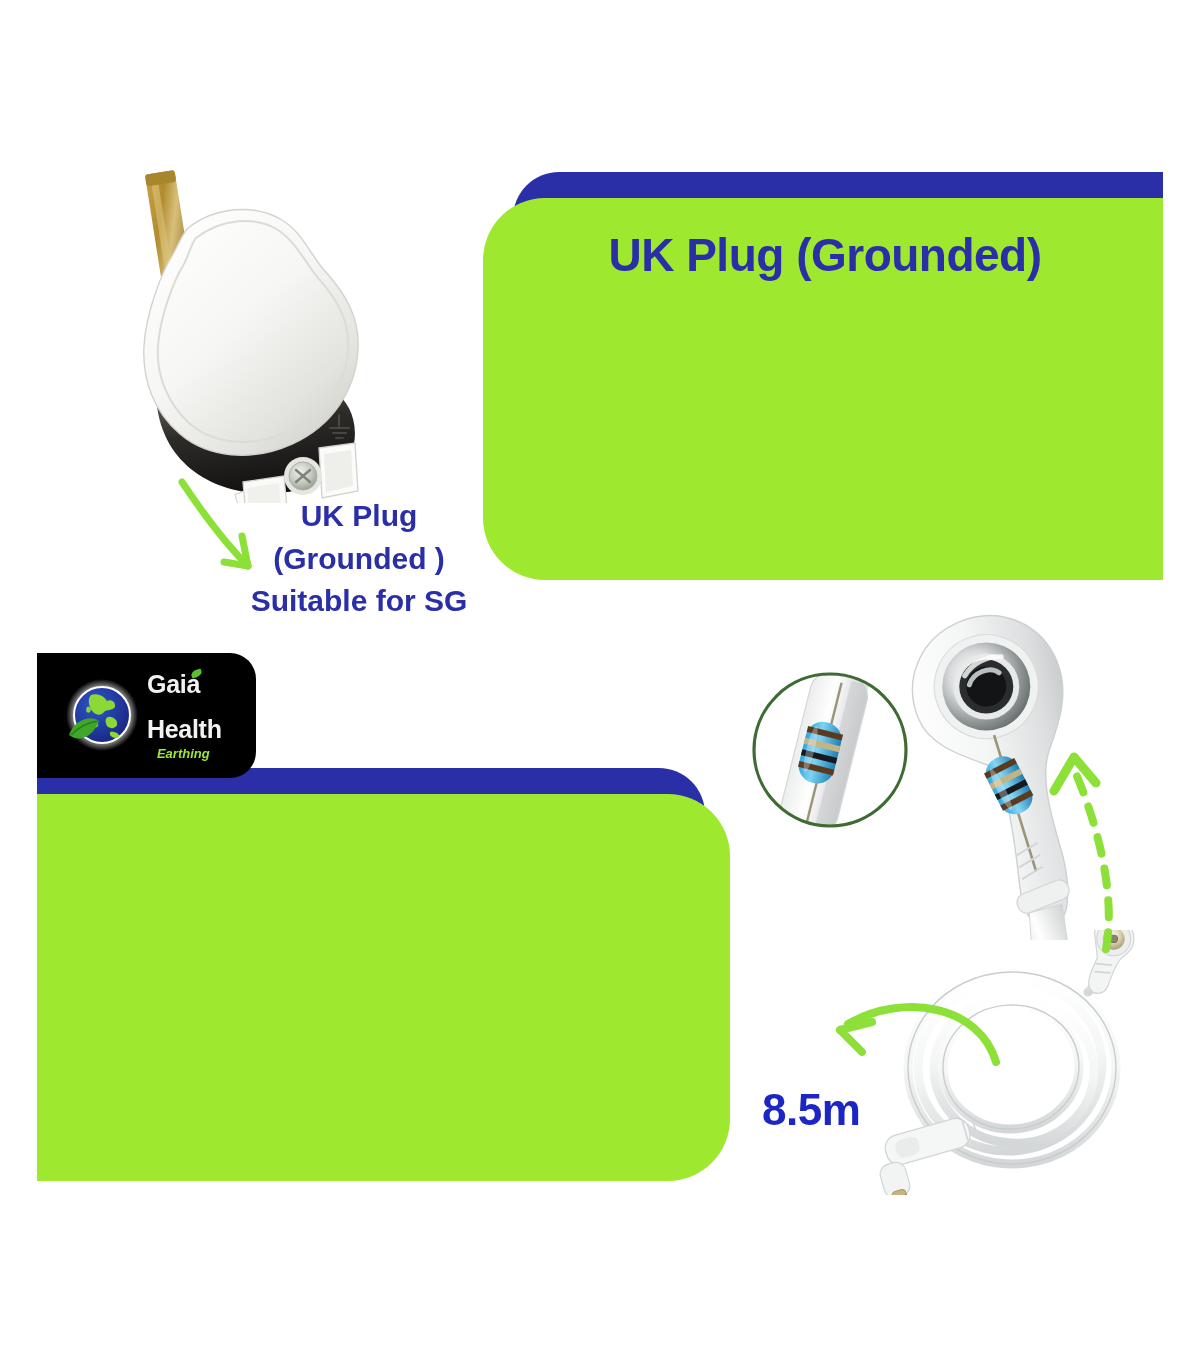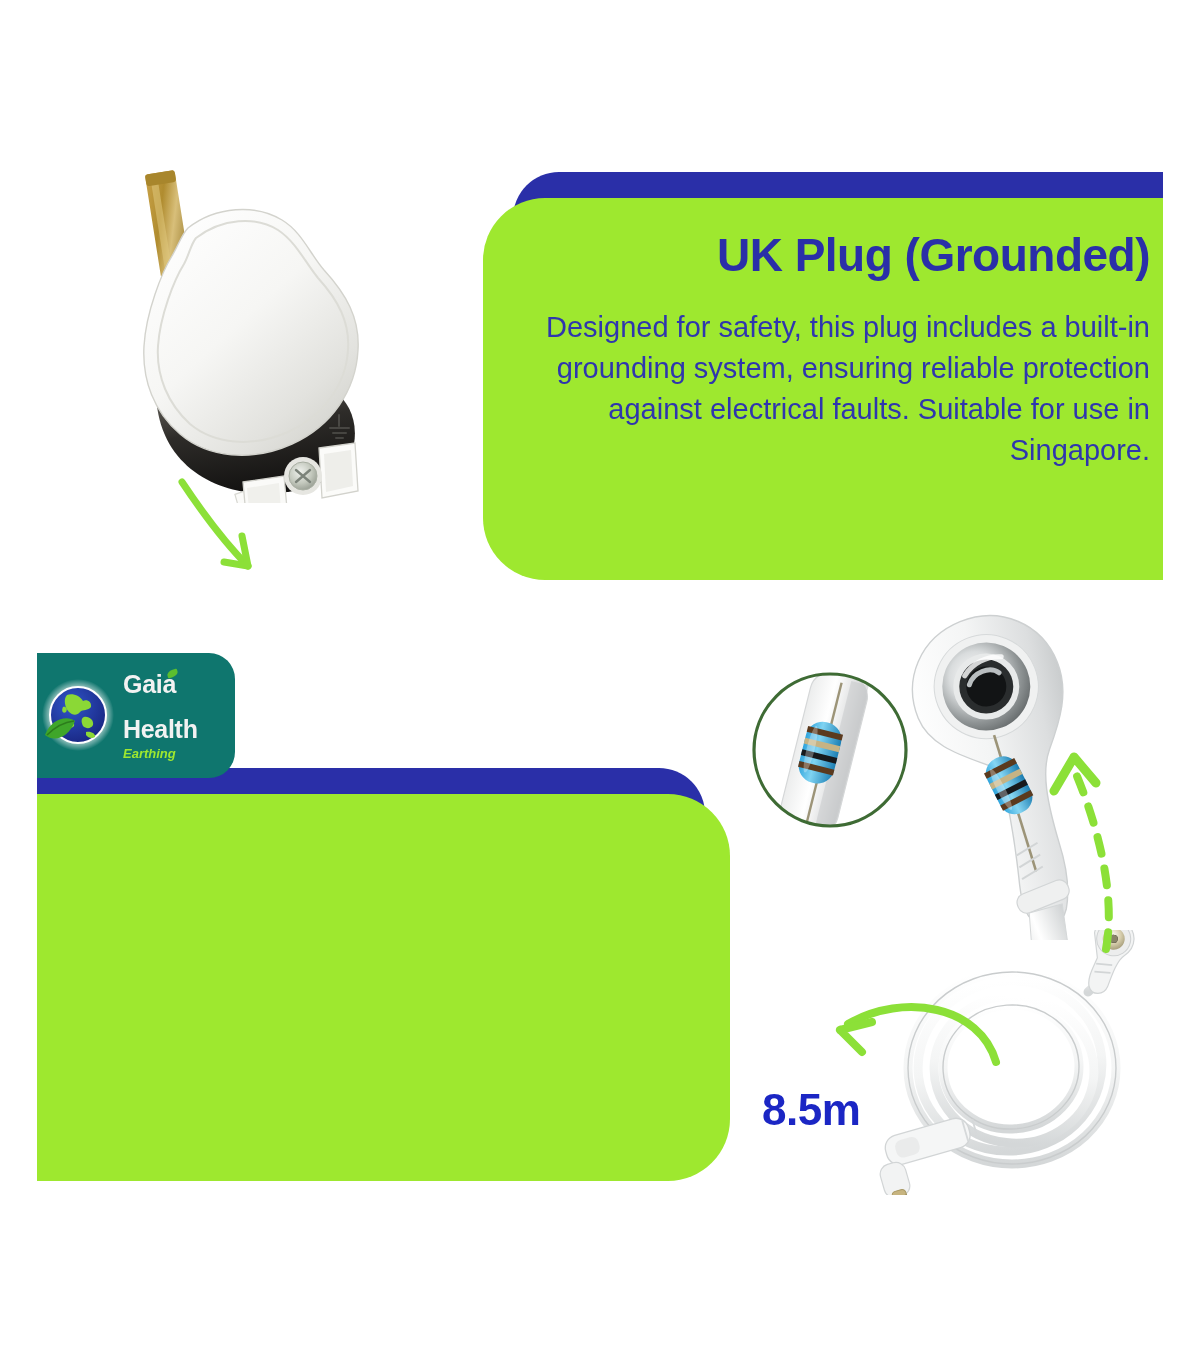--- a/index.html
+++ b/index.html
@@ -61,21 +61,21 @@
     height: 387px;
     background: #9EE82F;
     border-top-right-radius: 62px;
     border-bottom-right-radius: 62px;
   }
 
   
   .card-inner {
     position: absolute;
     z-index: 6;
-    text-align: right;
+    text-align: center;
     color: #2A2FA8;
   }
   .card-title {
     font-size: 46px;
     font-weight: 700;
     letter-spacing: -0.5px;
     line-height: 1.1;
     margin: 0 0 26px 0;
     color: #2A2FA8;
   }
@@ -98,29 +98,29 @@
     width: 670px;
   }
   #bot-card-text .card-title { font-size: 44px; margin-bottom: 42px; }
   #bot-card-text .card-body { font-size: 29px; }
 
   
   .logo-badge {
     position: absolute;
     left: 37px;
     top: 653px;
-    width: 198px;
+    width: 219px;
     height: 125px;
-    background: #0f766e;
+    background: #000000;
     border-top-right-radius: 26px;
     border-bottom-right-radius: 26px;
     z-index: 9;
     display: flex;
     align-items: center;
-    padding-left: 2px;
+    padding-left: 26px;
     box-sizing: border-box;
   }
   .logo-globe {
     width: 78px;
     height: 78px;
     position: relative;
     flex: 0 0 auto;
     margin-right: 6px;
   }
   .logo-text {
@@ -135,21 +135,21 @@
     color: #F2F2F2;
     letter-spacing: -0.3px;
     position: relative;
   }
   .logo-line + .logo-line { margin-top: 20px; }
   .logo-sub {
     font-size: 13px;
     font-style: italic;
     font-weight: 700;
     color: #9EE82F;
-    text-align: left;
+    text-align: center;
     margin-top: 5px;
     padding-right: 2px;
   }
   .leaf-dot {
     position: absolute;
     width: 11px;
     height: 7px;
     background: #5BBE2E;
     border-radius: 60% 10% 60% 10%;
     transform: rotate(-18deg);
@@ -278,26 +278,30 @@
 
       <text x="105" y="412" transform="rotate(-10 105 412)" font-family="Liberation Sans, sans-serif" font-size="21" letter-spacing="2.2" fill="#cbcbc4" stroke="#e9e9e4" stroke-width="0.5">GROUNDED</text>
     </svg>
   </div>
 
   <svg class="arrow-svg" id="arrow-plug" viewBox="0 0 120 110">
     <path d="M20 12 C40 42 62 72 86 96" stroke="#8CE038" stroke-width="7" fill="none" stroke-linecap="round"></path>
     <path d="M86 96 L62 92 M86 96 L80 66" stroke="#8CE038" stroke-width="7" fill="none" stroke-linecap="round"></path>
   </svg>
 
+  <div class="plug-caption">
+    <div>UK Plug</div>
+    <div>(Grounded )</div>
+    <div>Suitable for SG</div>
+  </div>
 
   <div class="card-top-blue"></div>
   <div class="card-top-green"></div>
   <div class="card-inner" id="top-card-text">
     <h2 class="card-title">UK Plug (Grounded)</h2>
-    <p class="card-body">Designed for safety, this plug includes a built-in grounding system, ensuring reliable protection against electrical faults. Suitable for use in Singapore.</p>
   </div>
 
   <div class="logo-badge">
     <div class="logo-globe">
       <svg viewBox="0 0 78 78" width="78" height="78">
         <defs>
           <radialGradient id="glowG" cx="0.5" cy="0.5" r="0.5">
             <stop offset="62%" stop-color="#ffffff" stop-opacity="0.95"></stop>
             <stop offset="100%" stop-color="#ffffff" stop-opacity="0"></stop>
           </radialGradient>

